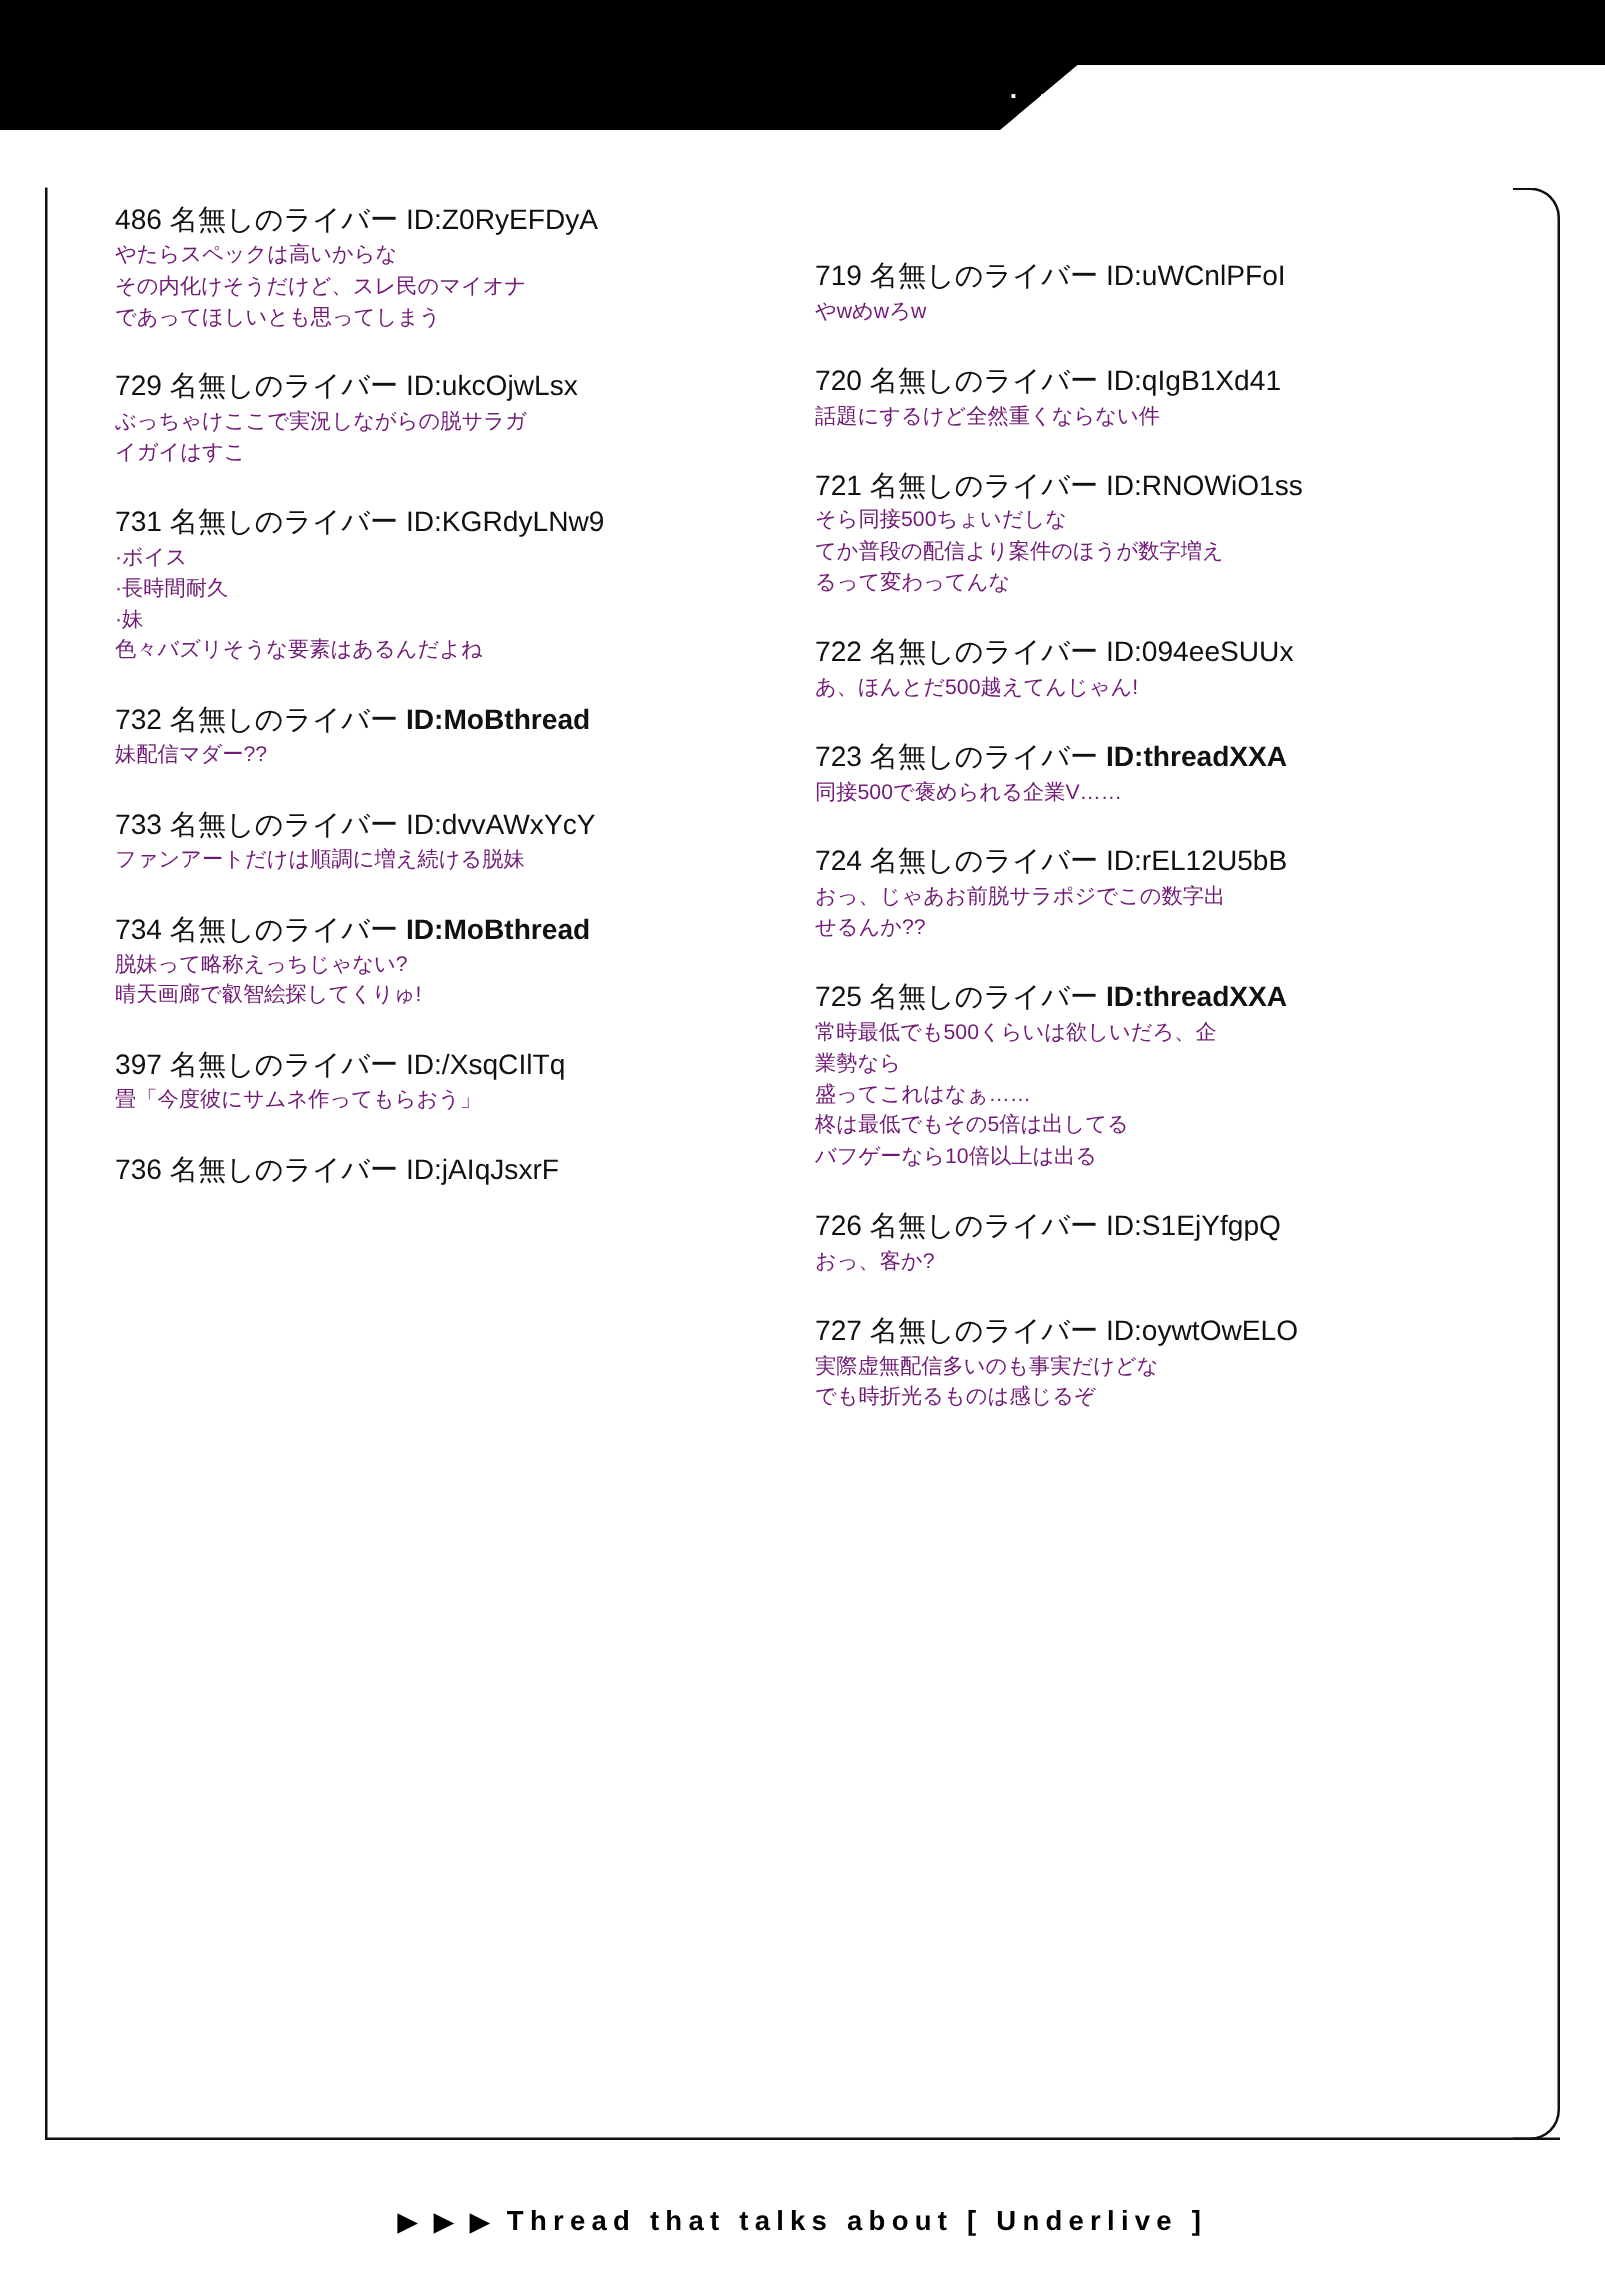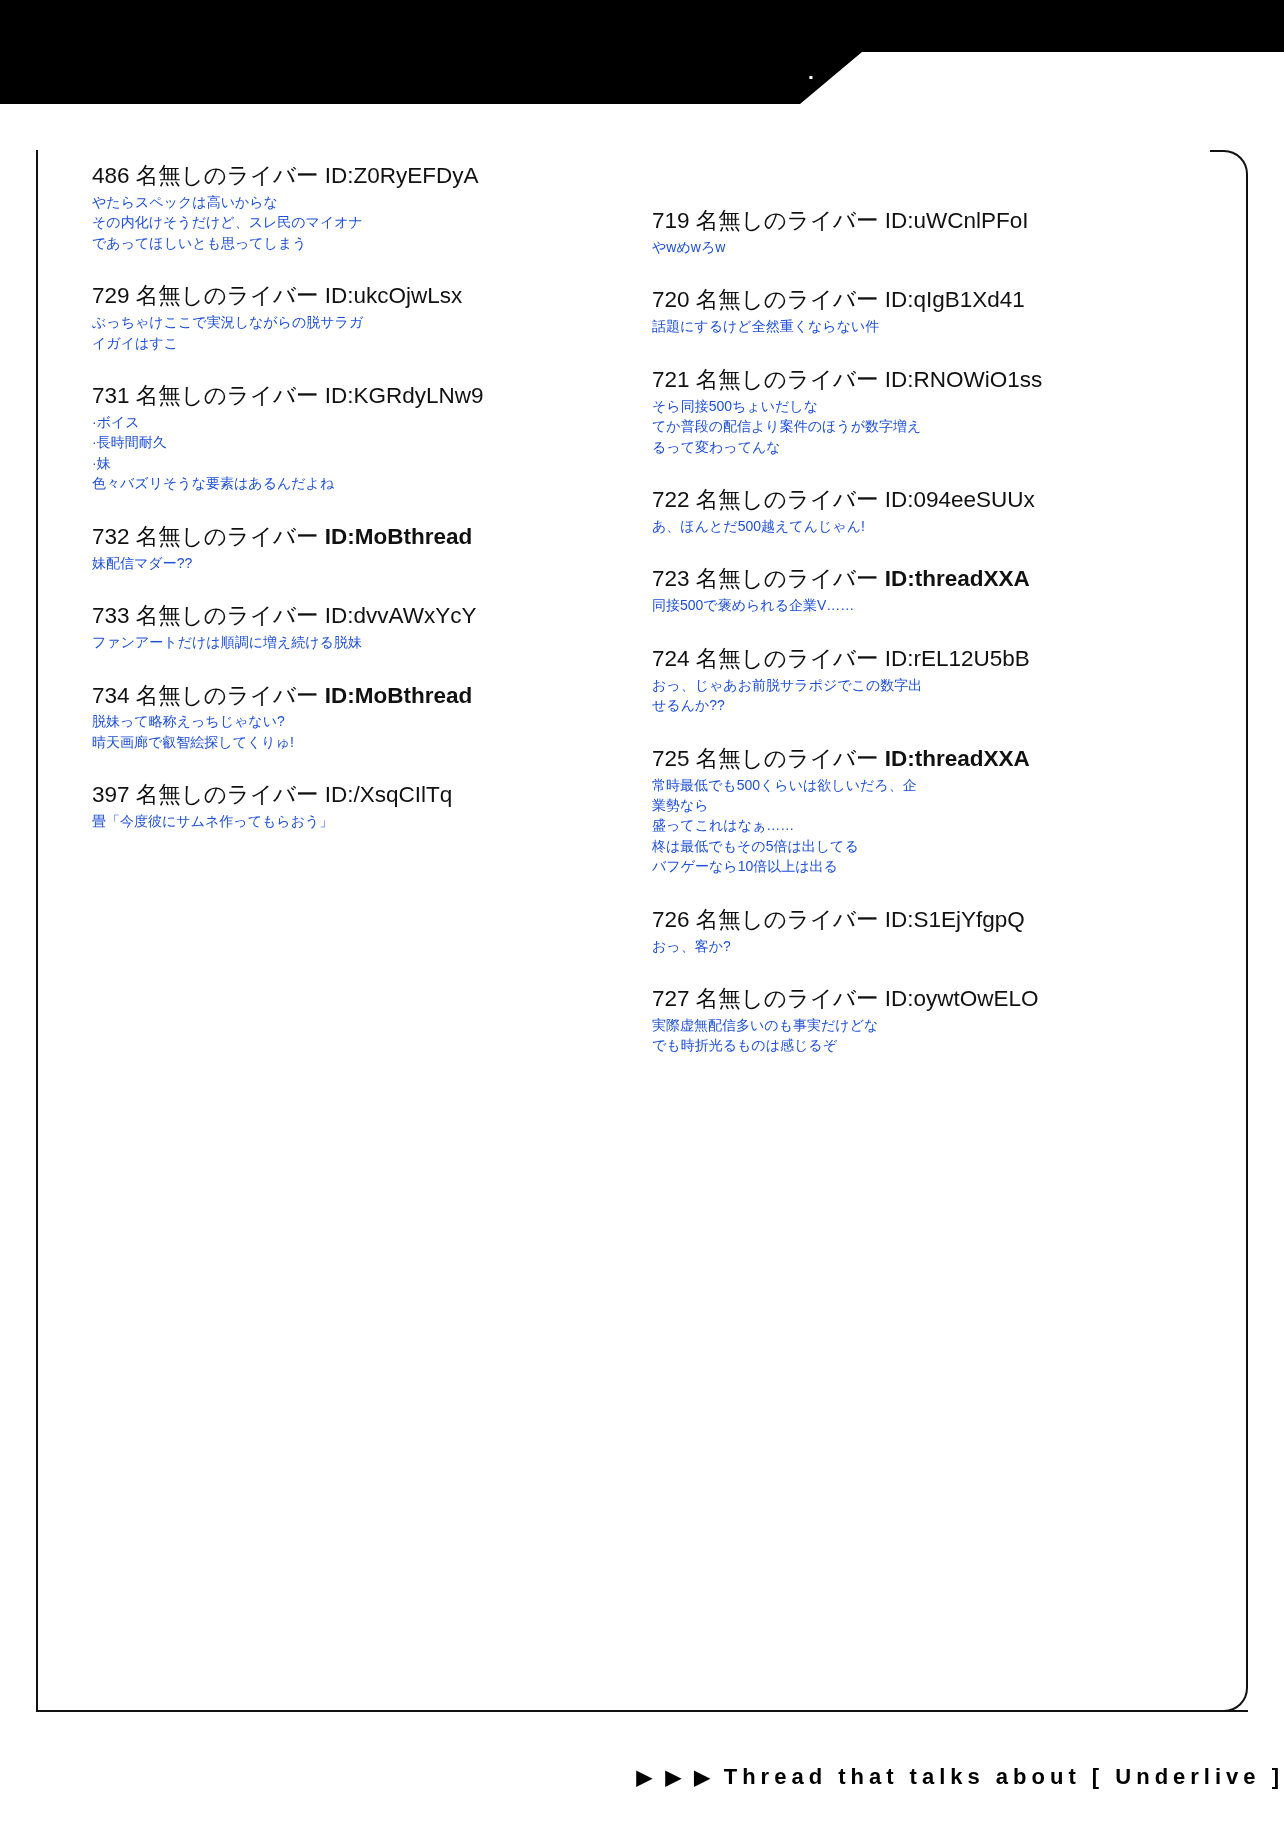--- a/index.html
+++ b/index.html
@@ -91,33 +91,33 @@
     line-height: 1.42;
     white-space: nowrap;
   }
   .post-head .num { }
   .post-head .name { }
   .post-head .uid { }
   .post-head .uid.bold {
     font-weight: 700;
   }
   .post-body {
-    font-size: 14px;
-    color: #1d4ed8;
+    font-size: 17px;
+    color: #701a75;
     line-height: 1.46;
     white-space: pre-wrap;
   }
 
   
   .footer {
     position: absolute;
     left: 0;
     bottom: 36px;
     width: 1284px;
-    text-align: right;
+    text-align: center;
     font-size: 22px;
     letter-spacing: 5px;
     color: #000000;
     font-weight: 700;
   }
   .footer .tri {
     letter-spacing: 4px;
     font-size: 20px;
     margin-right: 10px;
   }
@@ -164,20 +164,21 @@
         <div class="post">
           <div class="post-head"><span class="num">734</span> <span class="name">名無しのライバー</span> <span class="uid bold">ID:MoBthread</span></div>
           <div class="post-body">脱妹って略称えっちじゃない?
 晴天画廊で叡智絵探してくりゅ!</div>
         </div>
         <div class="post">
           <div class="post-head"><span class="num">397</span> <span class="name">名無しのライバー</span> <span class="uid">ID:/XsqCIlTq</span></div>
           <div class="post-body">畳「今度彼にサムネ作ってもらおう」</div>
         </div>
         <div class="post">
+          <div class="post-head"><span class="num">736</span> <span class="name">名無しのライバー</span> <span class="uid">ID:jAIqJsxrF</span></div>
         </div>
       </div>
     <div class="col col-right" id="col1">
         <div class="post">
           <div class="post-head"><span class="num">719</span> <span class="name">名無しのライバー</span> <span class="uid">ID:uWCnlPFoI</span></div>
           <div class="post-body">やwめwろw</div>
         </div>
         <div class="post">
           <div class="post-head"><span class="num">720</span> <span class="name">名無しのライバー</span> <span class="uid">ID:qIgB1Xd41</span></div>
           <div class="post-body">話題にするけど全然重くならない件</div>

